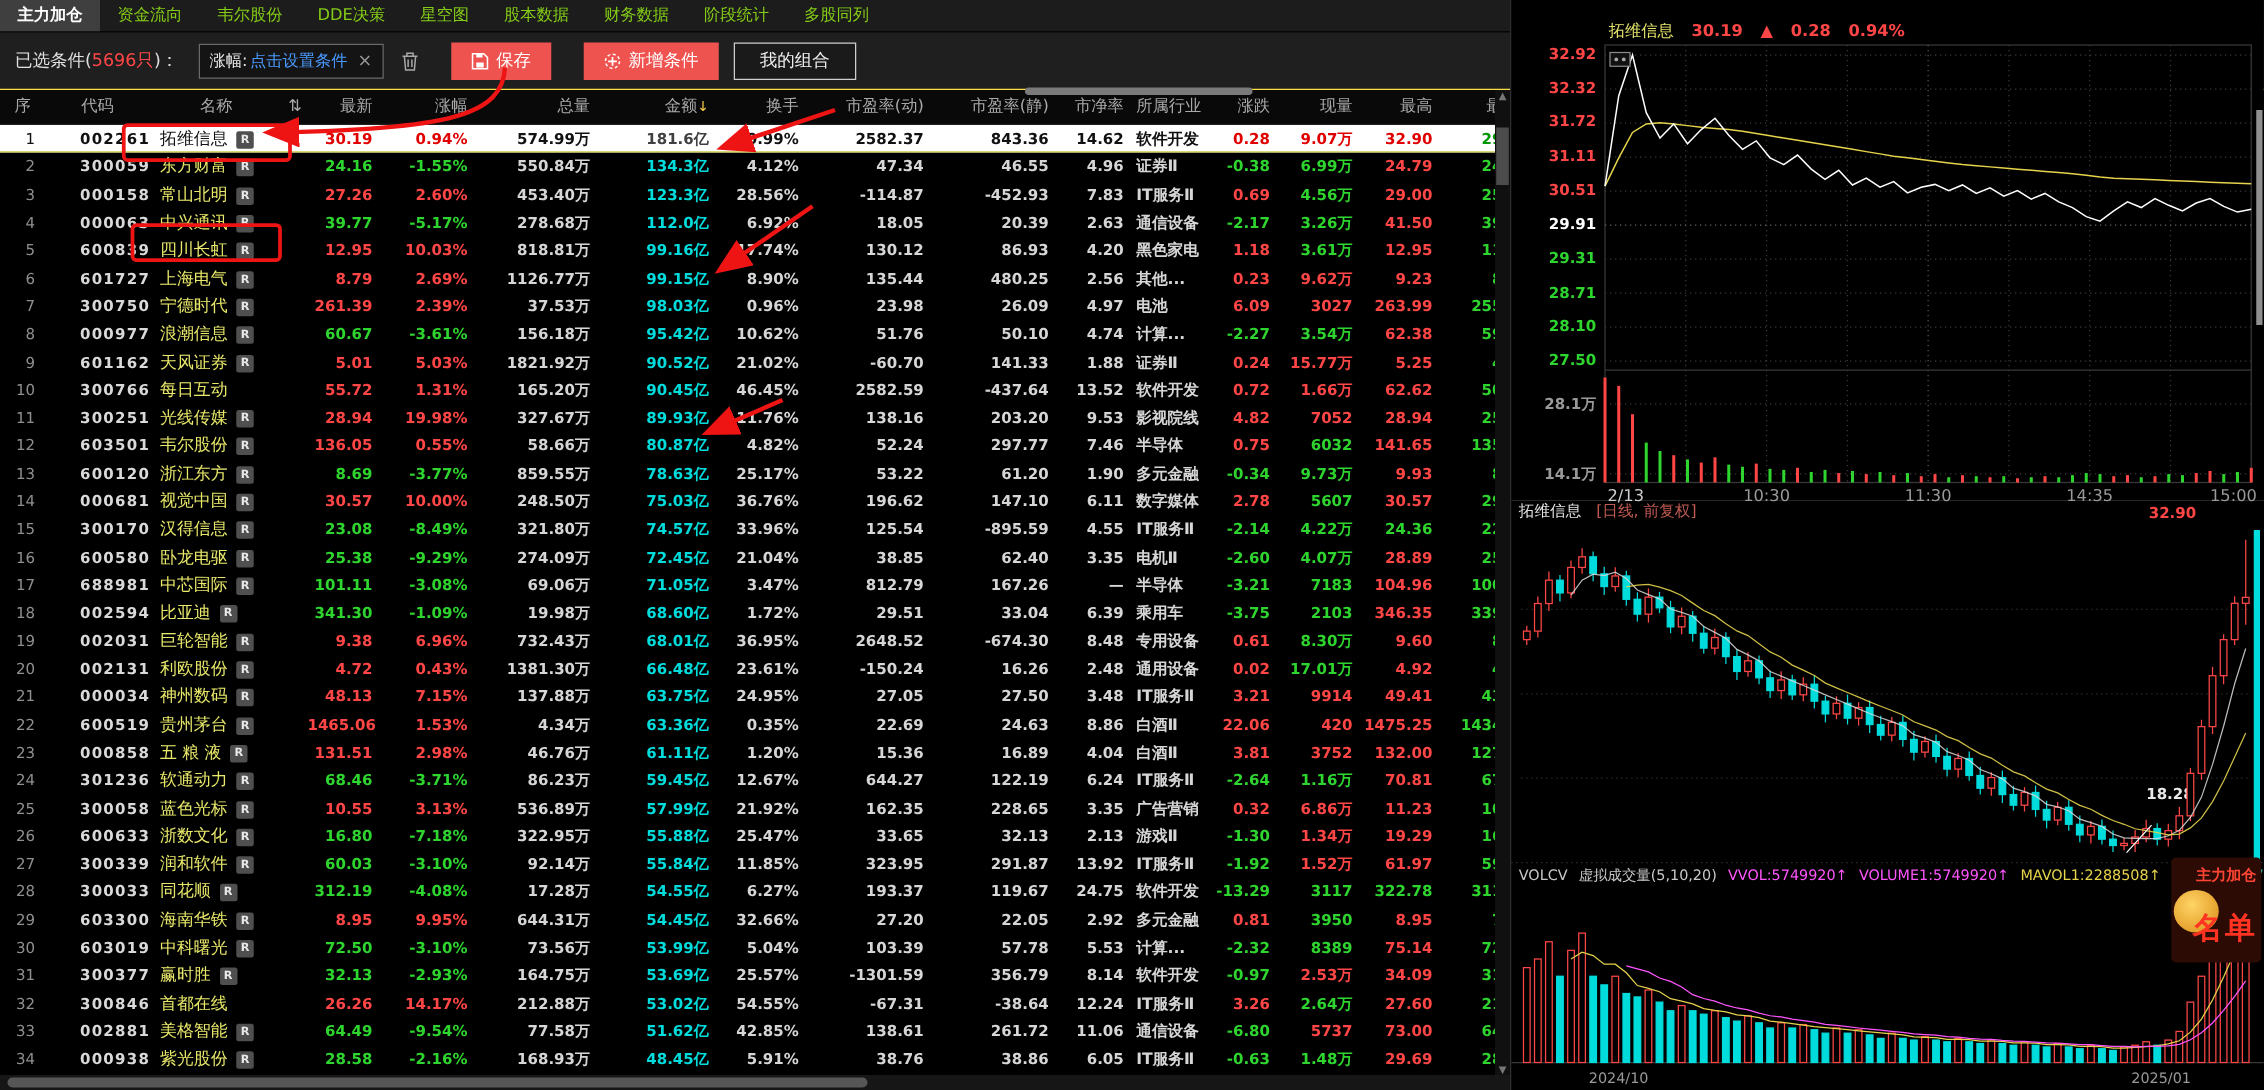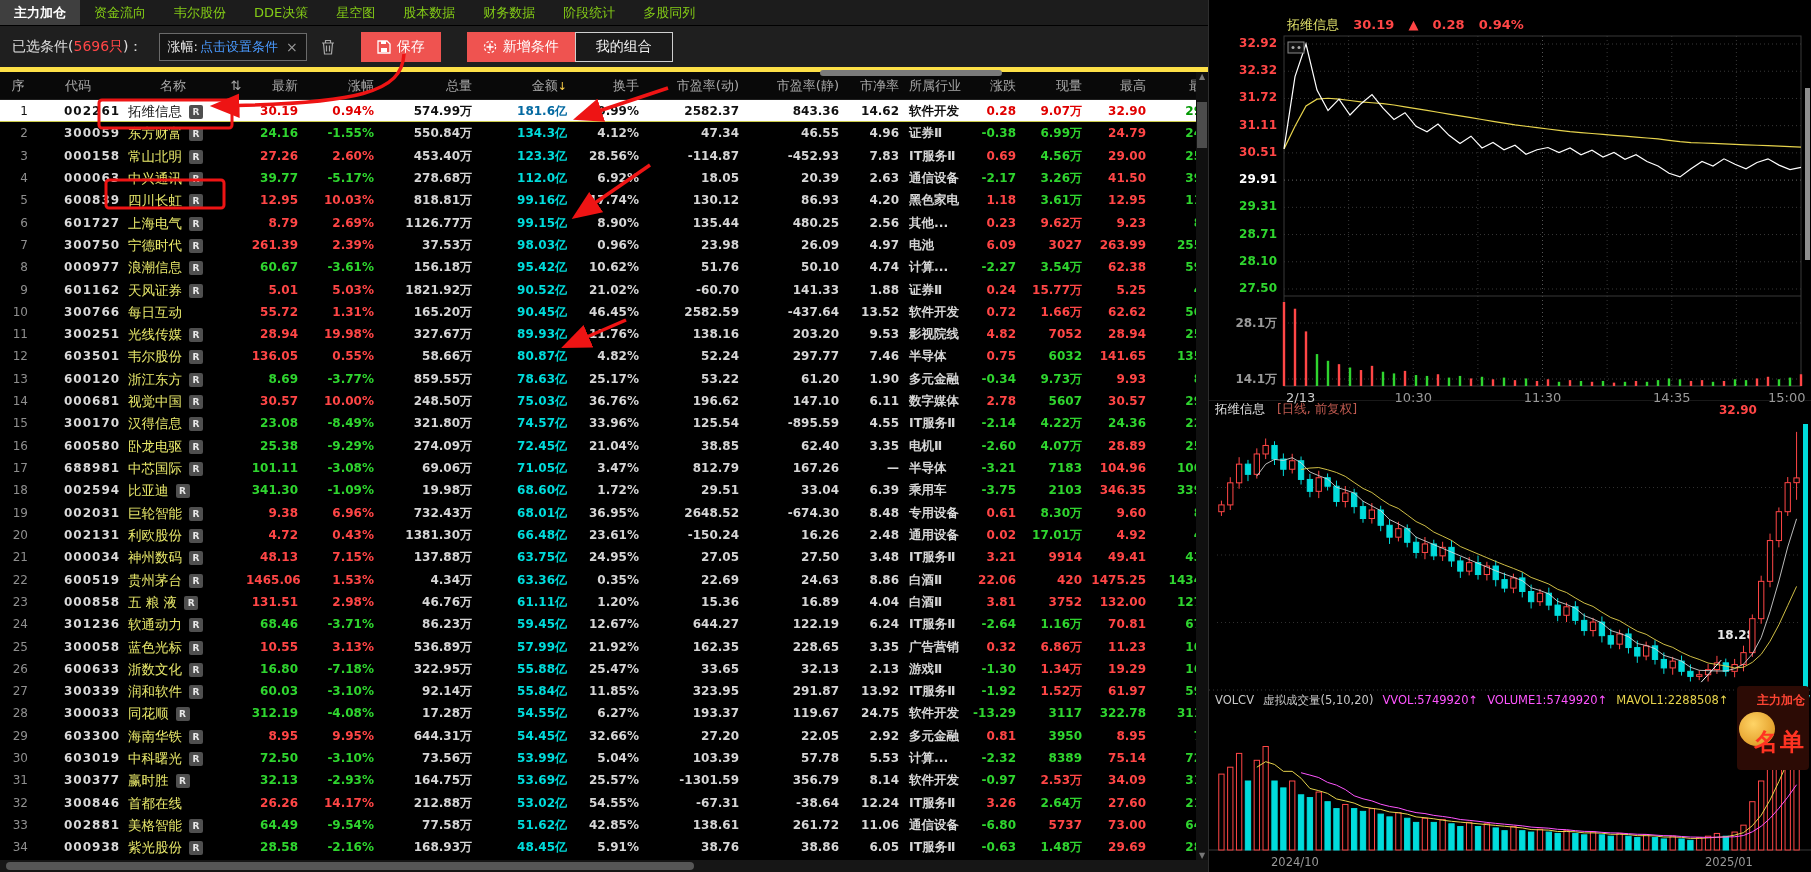--- a/index.html
+++ b/index.html
@@ -5,51 +5,51 @@
   *{box-sizing:border-box;margin:0;padding:0}
   html,body{width:1811px;height:872px;background:#000;overflow:hidden;
     font-family:"DejaVu Sans",sans-serif;position:relative}
   
   #menubar{position:absolute;left:0;top:0;width:1811px;height:26px;background:#1c1c1c;
     display:flex;align-items:stretch;border-bottom:1px solid #000}
   .mitem{color:#84cc16;font-size:13px;line-height:26px;padding:0 14px;cursor:default;white-space:nowrap}
   .mitem.active{background:#3f3f3f;color:#fff;font-weight:bold}
   
   #toolbar{position:absolute;left:0;top:26px;width:1811px;height:46px;background:#1f1f1f;
-    display:flex;align-items:center;border-bottom:5px solid #fde047}
+    display:flex;align-items:center;border-bottom:1px solid #fde047}
   #selcond{color:#e0e0e0;font-size:14px;margin-left:12px;white-space:nowrap}
   #selcond .cnt{color:#ff4646}
   .chip{margin-left:16px;height:28px;border:1px solid #6a6a6a;background:#141414;color:#e6e6e6;
     font-size:13px;display:flex;align-items:center;padding:0 8px;gap:2px}
   .chip .blue{color:#4a9aff}
   .chip .x{color:#9a9a9a;margin-left:6px;font-size:14px}
   #trash{margin-left:14px;display:flex;align-items:center}
   .btn-red{margin-left:26px;height:30px;background:#ef5350;color:#fff;font-size:14px;
     display:flex;align-items:center;gap:6px;padding:0 16px;border:none;white-space:nowrap}
-  .btn-plain{height:30px;background:#1a1a1a;color:#f0f0f0;font-size:14px;
+  .btn-plain{margin-left:12px;height:30px;background:#1a1a1a;color:#f0f0f0;font-size:14px;
     display:flex;align-items:center;padding:0 20px;border:1px solid #cfcfcf;white-space:nowrap}
   
   #thead{position:absolute;left:0;top:72px;width:1208px;height:28px;background:#090909;
     white-space:nowrap;border-bottom:1px solid #1f1f1f}
   .hcell{display:inline-block;height:28px;line-height:28px;color:#a9a9a9;font-size:13px;
     vertical-align:top;white-space:nowrap}
   .hcell .sortdn{color:#ffd24a;font-size:11px}
   #tbody{position:absolute;left:0;top:100px;width:1208px;height:760px;overflow:hidden;background:#000}
   .trow{height:22.32px;white-space:nowrap;font-size:12px;font-weight:bold}
   .trow.sel{background:#fff;border-bottom:1px solid #cbcb4a}
   .cell{display:inline-block;height:22.32px;line-height:22.32px;vertical-align:top;white-space:nowrap;overflow:visible}
   .cr{color:#ff4646}.cg{color:#2fd52f}.cw{color:#d6d6d6}.ca{color:#00dcdc}
   .seq{color:#8f8f8f;text-align:right;padding-right:8px;font-weight:normal}
   .code{color:#d9d9d9;text-align:left;padding-left:28px;letter-spacing:1px}
   .name{color:#e8e86a;font-size:13.5px;font-weight:normal;padding-left:8px}
   .rbadge{display:inline-block;width:14px;height:14px;line-height:14px;background:#4f4f4f;color:#e8e8e8;
     font-size:9px;font-weight:bold;text-align:center;border-radius:2px;margin-left:7px;vertical-align:1px}
   .ci{font-weight:bold;font-size:12.5px}
   .trow.sel .cw,.trow.sel .seq,.trow.sel .code,.trow.sel .name{color:#111}
-  .trow.sel .cr{color:#e00000}.trow.sel .cg{color:#009800}.trow.sel .ca{color:#0369a1}
+  .trow.sel .cr{color:#e00000}.trow.sel .cg{color:#009800}.trow.sel .ca{color:#404040}
   
   #topscroll{position:absolute;left:820px;top:70px;width:182px;height:6px;background:#7a7a7a;border-radius:3px}
   #vscroll{position:absolute;left:1196px;top:72px;width:12px;height:788px;background:#101010}
   #vthumb{position:absolute;left:1px;top:30px;width:10px;height:46px;background:#4c4c4c}
   .varrow{position:absolute;left:0;width:12px;color:#777;font-size:8px;text-align:center}
   #hscroll{position:absolute;left:0;top:860px;width:1208px;height:12px;background:#161616}
   #hthumb{position:absolute;left:6px;top:2px;width:688px;height:8px;background:#565656;border-radius:4px}
   
   #rpanel{position:absolute;left:1208px;top:0;width:603px;height:872px;background:#000;border-left:1px solid #2e2e2e}
   .axlab{position:absolute;left:0;width:68px;text-align:right;font-size:12px;font-weight:bold}

